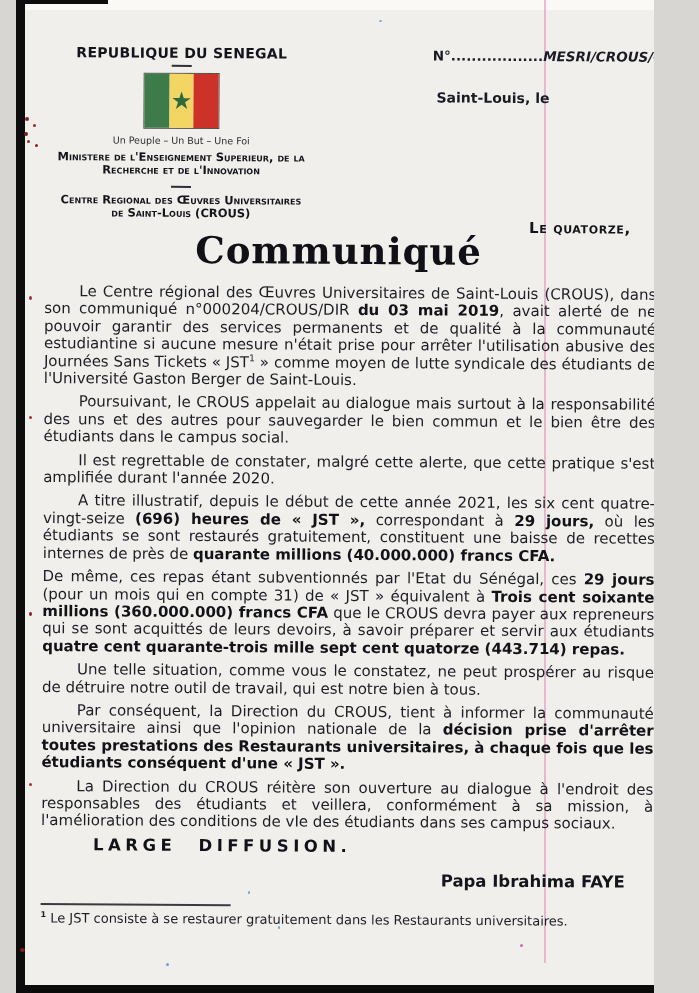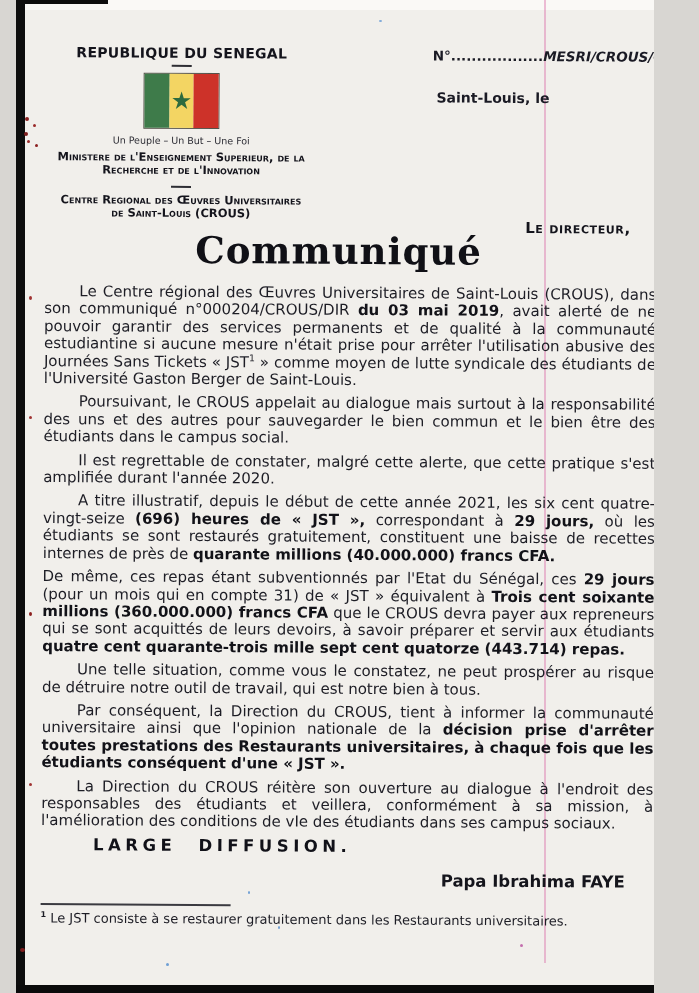--- a/index.html
+++ b/index.html
@@ -96,21 +96,21 @@
       </div>
       <div class="mini-dash2"></div>
       <div class="centre">
         <div>Centre Regional des Œuvres Universitaires</div>
         <div>de Saint-Louis (CROUS)</div>
       </div>
     </div>
 
     <div class="ref"><span>N°..................</span><span class="code">MESRI/CROUS/CSA/DIR</span></div>
     <div class="place">Saint-Louis, le</div>
-    <div class="director">Le directeur,</div>
+    <div class="director">Le quatorze,</div>
 
     <div class="title">Communiqué</div>
 
     <div class="bodytext">
 
     <p><span>Le Centre régional des Œuvres Universitaires de Saint-Louis (CROUS), dans son communiqué n°000204/CROUS/DIR </span><span class="b">du 03 mai 2019</span><span>, avait alerté de ne pouvoir garantir des services permanents et de qualité à la communauté estudiantine si aucune mesure n'était prise pour arrêter l'utilisation abusive des Journées Sans Tickets « JST</span><sup>1</sup><span> » comme moyen de lutte syndicale des étudiants de l'Université Gaston Berger de Saint-Louis.</span></p>
         <p><span>Poursuivant, le CROUS appelait au dialogue mais surtout à la responsabilité des uns et des autres pour sauvegarder le bien commun et le bien être des étudiants dans le campus social.</span></p>
         <p><span>Il est regrettable de constater, malgré cette alerte, que cette pratique s'est amplifiée durant l'année 2020.</span></p>
         <p><span>A titre illustratif, depuis le début de cette année 2021, les six cent quatre-vingt-seize </span><span class="b">(696) heures de « JST »,</span><span> correspondant à </span><span class="b">29 jours,</span><span> où les étudiants se sont restaurés gratuitement, constituent une baisse de recettes internes de près de </span><span class="b">quarante millions (40.000.000) francs CFA.</span></p>
         <p class="no-indent"><span>De même, ces repas étant subventionnés par l'Etat du Sénégal, ces </span><span class="b">29 jours</span><span> (pour un mois qui en compte 31) de « JST » équivalent à </span><span class="b">Trois cent soixante millions (360.000.000) francs CFA</span><span> que le CROUS devra payer aux repreneurs qui se sont acquittés de leurs devoirs, à savoir préparer et servir aux étudiants </span><span class="b">quatre cent quarante-trois mille sept cent quatorze (443.714) repas.</span></p>

